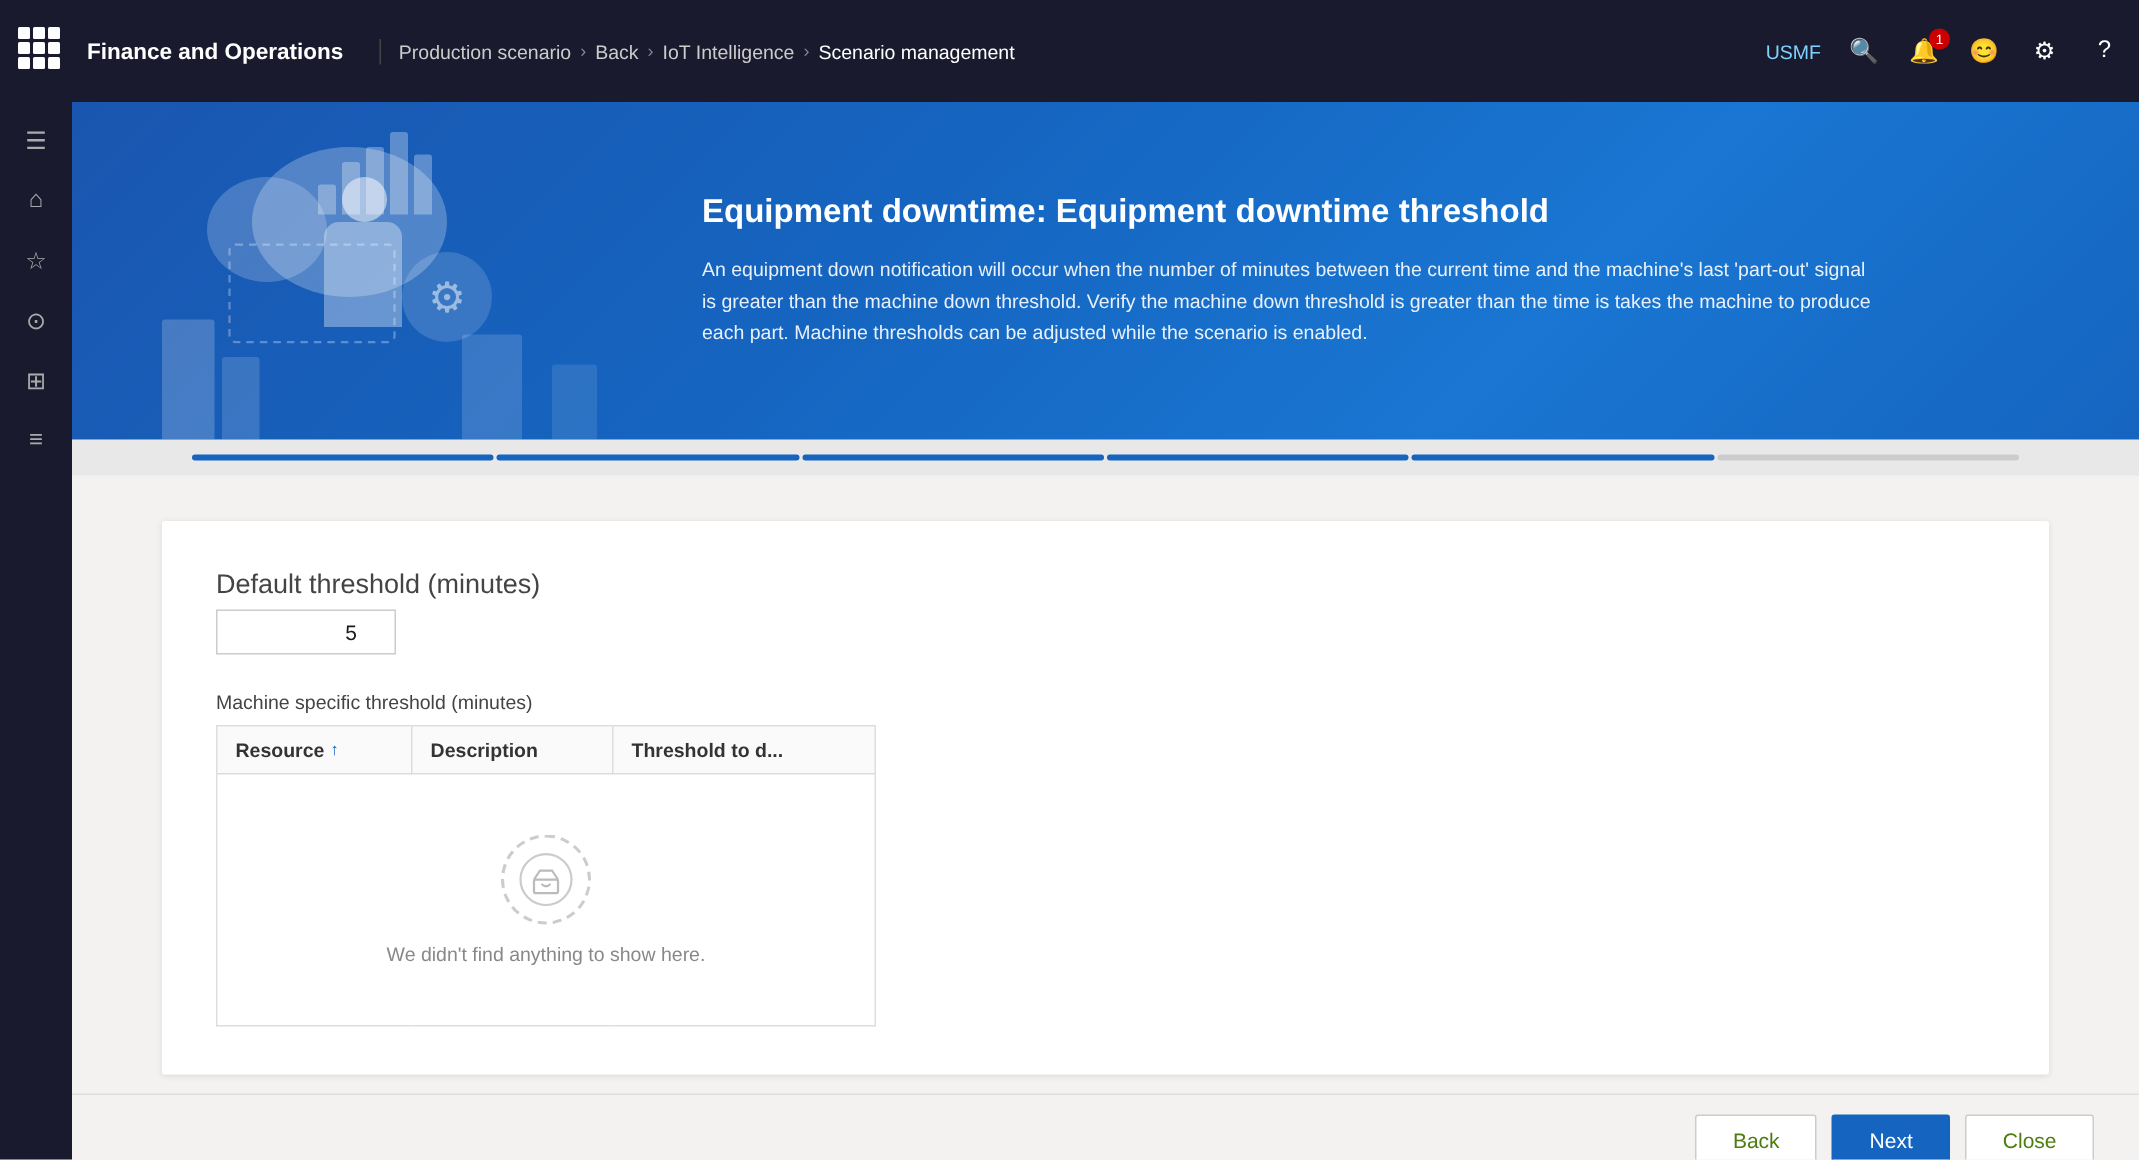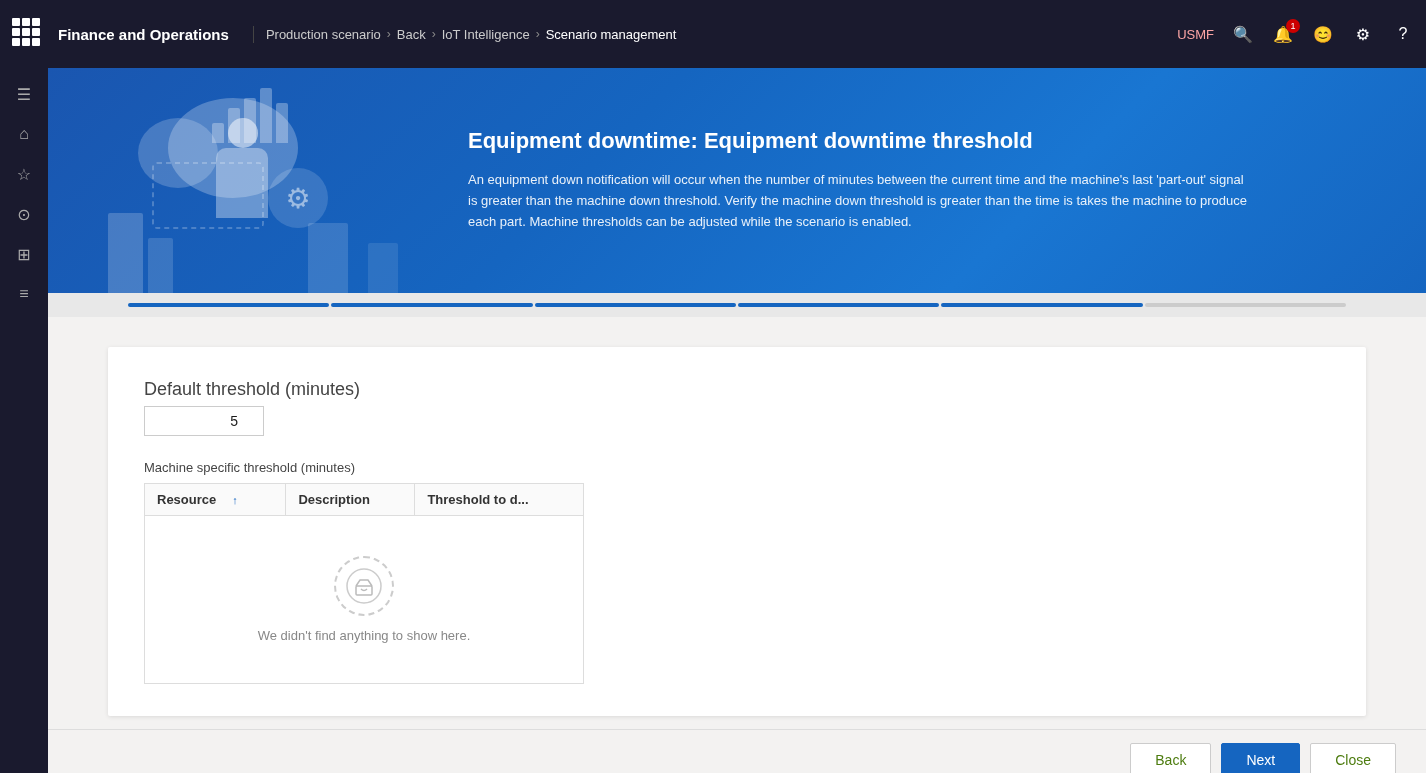--- a/index.html
+++ b/index.html
@@ -32,21 +32,21 @@
     .breadcrumb {
       display: flex; align-items: center; gap: 6px; color: #ccc; font-size: 13px;
     }
     .breadcrumb-sep { color: #888; font-size: 12px; }
     .breadcrumb-item { color: #ccc; cursor: pointer; }
     .breadcrumb-item.active { color: white; }
     .nav-right {
       margin-left: auto; display: flex; align-items: center; gap: 18px;
     }
     .nav-right-item {
-      color: #fca5a5; cursor: pointer; font-size: 13px; position: relative;
+      color: #7dd3fc; cursor: pointer; font-size: 13px; position: relative;
     }
     .nav-icon {
       width: 22px; height: 22px; display: flex; align-items: center; justify-content: center;
       cursor: pointer; color: white; font-size: 16px;
     }
     .badge {
       position: absolute; top: -4px; right: -6px;
       background: #c00; color: white; border-radius: 50%;
       width: 14px; height: 14px; font-size: 9px;
       display: flex; align-items: center; justify-content: center;
@@ -168,21 +168,21 @@
     .data-table {
       width: 440px; border-collapse: collapse; border: 1px solid #ddd;
     }
     .data-table th {
       background: #fafafa; border: 1px solid #ddd; padding: 8px 12px;
       font-size: 13px; font-weight: 600; text-align: left; color: #333;
     }
     .data-table td {
       border: 1px solid #ddd; padding: 8px 12px; font-size: 13px;
     }
-    .th-sort { cursor: pointer; display: inline-flex; align-items: center; gap: 16px; }
+    .th-sort { cursor: pointer; display: inline-flex; align-items: center; gap: 4px; }
     .sort-arrow { color: #1565c0; font-size: 11px; }
 
     .empty-state {
       display: flex; flex-direction: column; align-items: center; justify-content: center;
       padding: 40px 0; color: #888;
     }
     .empty-icon {
       width: 60px; height: 60px; border-radius: 50%; border: 2px dashed #ccc;
       display: flex; align-items: center; justify-content: center;
       font-size: 24px; color: #bbb; margin-bottom: 12px;

